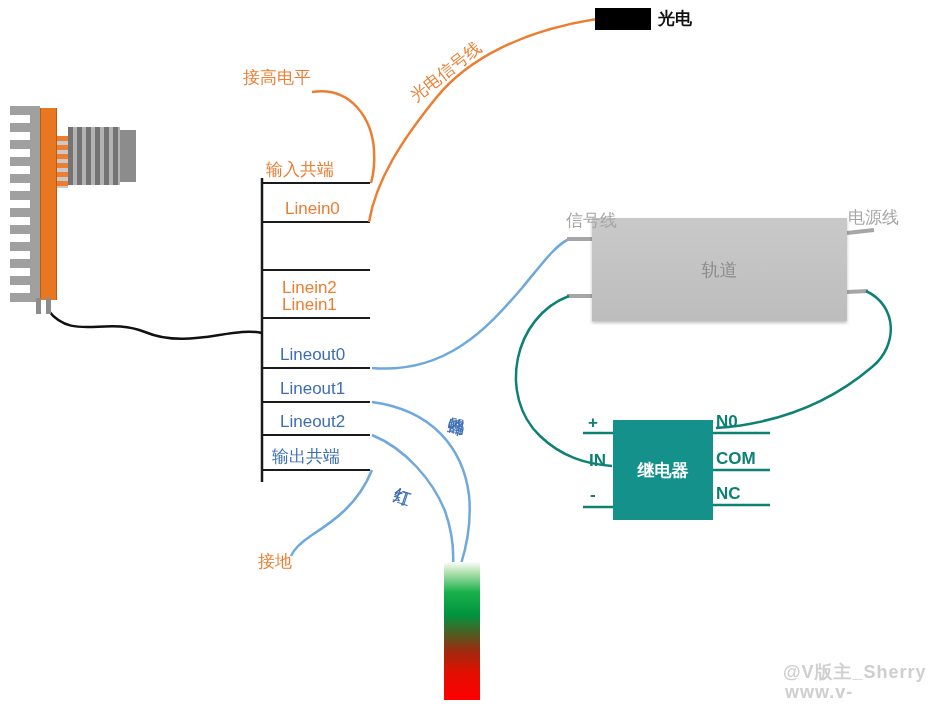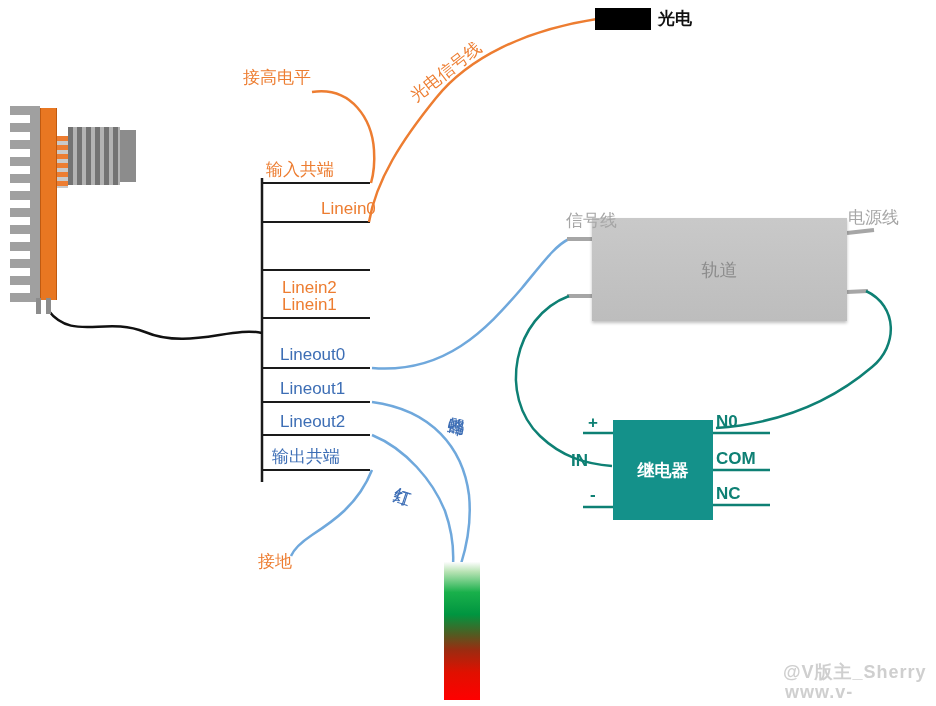--- a/index.html
+++ b/index.html
@@ -107,39 +107,39 @@
   <div class="pe-box"></div>
   <div class="lbl black bold" style="left:658px;top:9px;">光电</div>
   <div class="lbl orange rot-pe" style="left:419px;top:86px;">光电信号线</div>
 
   <div class="lbl orange" style="left:243px;top:68px;">接高电平</div>
   <div class="lbl orange" style="left:258px;top:552px;">接地</div>
   <div class="lbl blue vert rot-buzzer" style="left:450px;top:405px;">蜂鸣器</div>
   <div class="lbl blue vert rot-red" style="left:398px;top:476px;">红灯</div>
 
   <div class="lbl orange" style="left:266px;top:160px;">输入共端</div>
-  <div class="lbl orange" style="left:285px;top:199px;margin-left:36px;">Linein0</div>
+  <div class="lbl orange" style="left:285px;top:199px;">Linein0</div>
   <div class="lbl orange" style="left:282px;top:247px;margin-top:48px;">Linein1</div>
   <div class="lbl orange" style="left:282px;top:278px;">Linein2</div>
   <div class="lbl blue" style="left:280px;top:345px;">Lineout0</div>
   <div class="lbl blue" style="left:280px;top:379px;">Lineout1</div>
   <div class="lbl blue" style="left:280px;top:412px;">Lineout2</div>
   <div class="lbl blue" style="left:272px;top:447px;">输出共端</div>
 
   <div class="track-box">
     <span class="lbl-in">轨道</span>
   </div>
   <div class="lbl gray" style="left:522px;top:211px;margin-left:44px;">信号线</div>
   <div class="lbl gray" style="left:848px;top:208px;">电源线</div>
 
   <div class="relay-box">
     <span class="lbl-in">继电器</span>
   </div>
   <div class="lbl teal" style="left:588px;top:413px;">+</div>
-  <div class="lbl teal" style="left:571px;top:451px;">IN</div>
+  <div class="lbl teal" style="left:589px;top:451px;">IN</div>
   <div class="lbl teal" style="left:590px;top:485px;">-</div>
   <div class="lbl teal" style="left:716px;top:412px;">N0</div>
   <div class="lbl teal" style="left:716px;top:449px;">COM</div>
   <div class="lbl teal" style="left:716px;top:484px;">NC</div>
 
   <div class="tower"></div>
 
   <div class="watermark" style="left:783px;top:660px;">@V版主_Sherry</div>
   <div class="watermark" style="left:785px;top:682px;">www.v-club.com</div>
 

